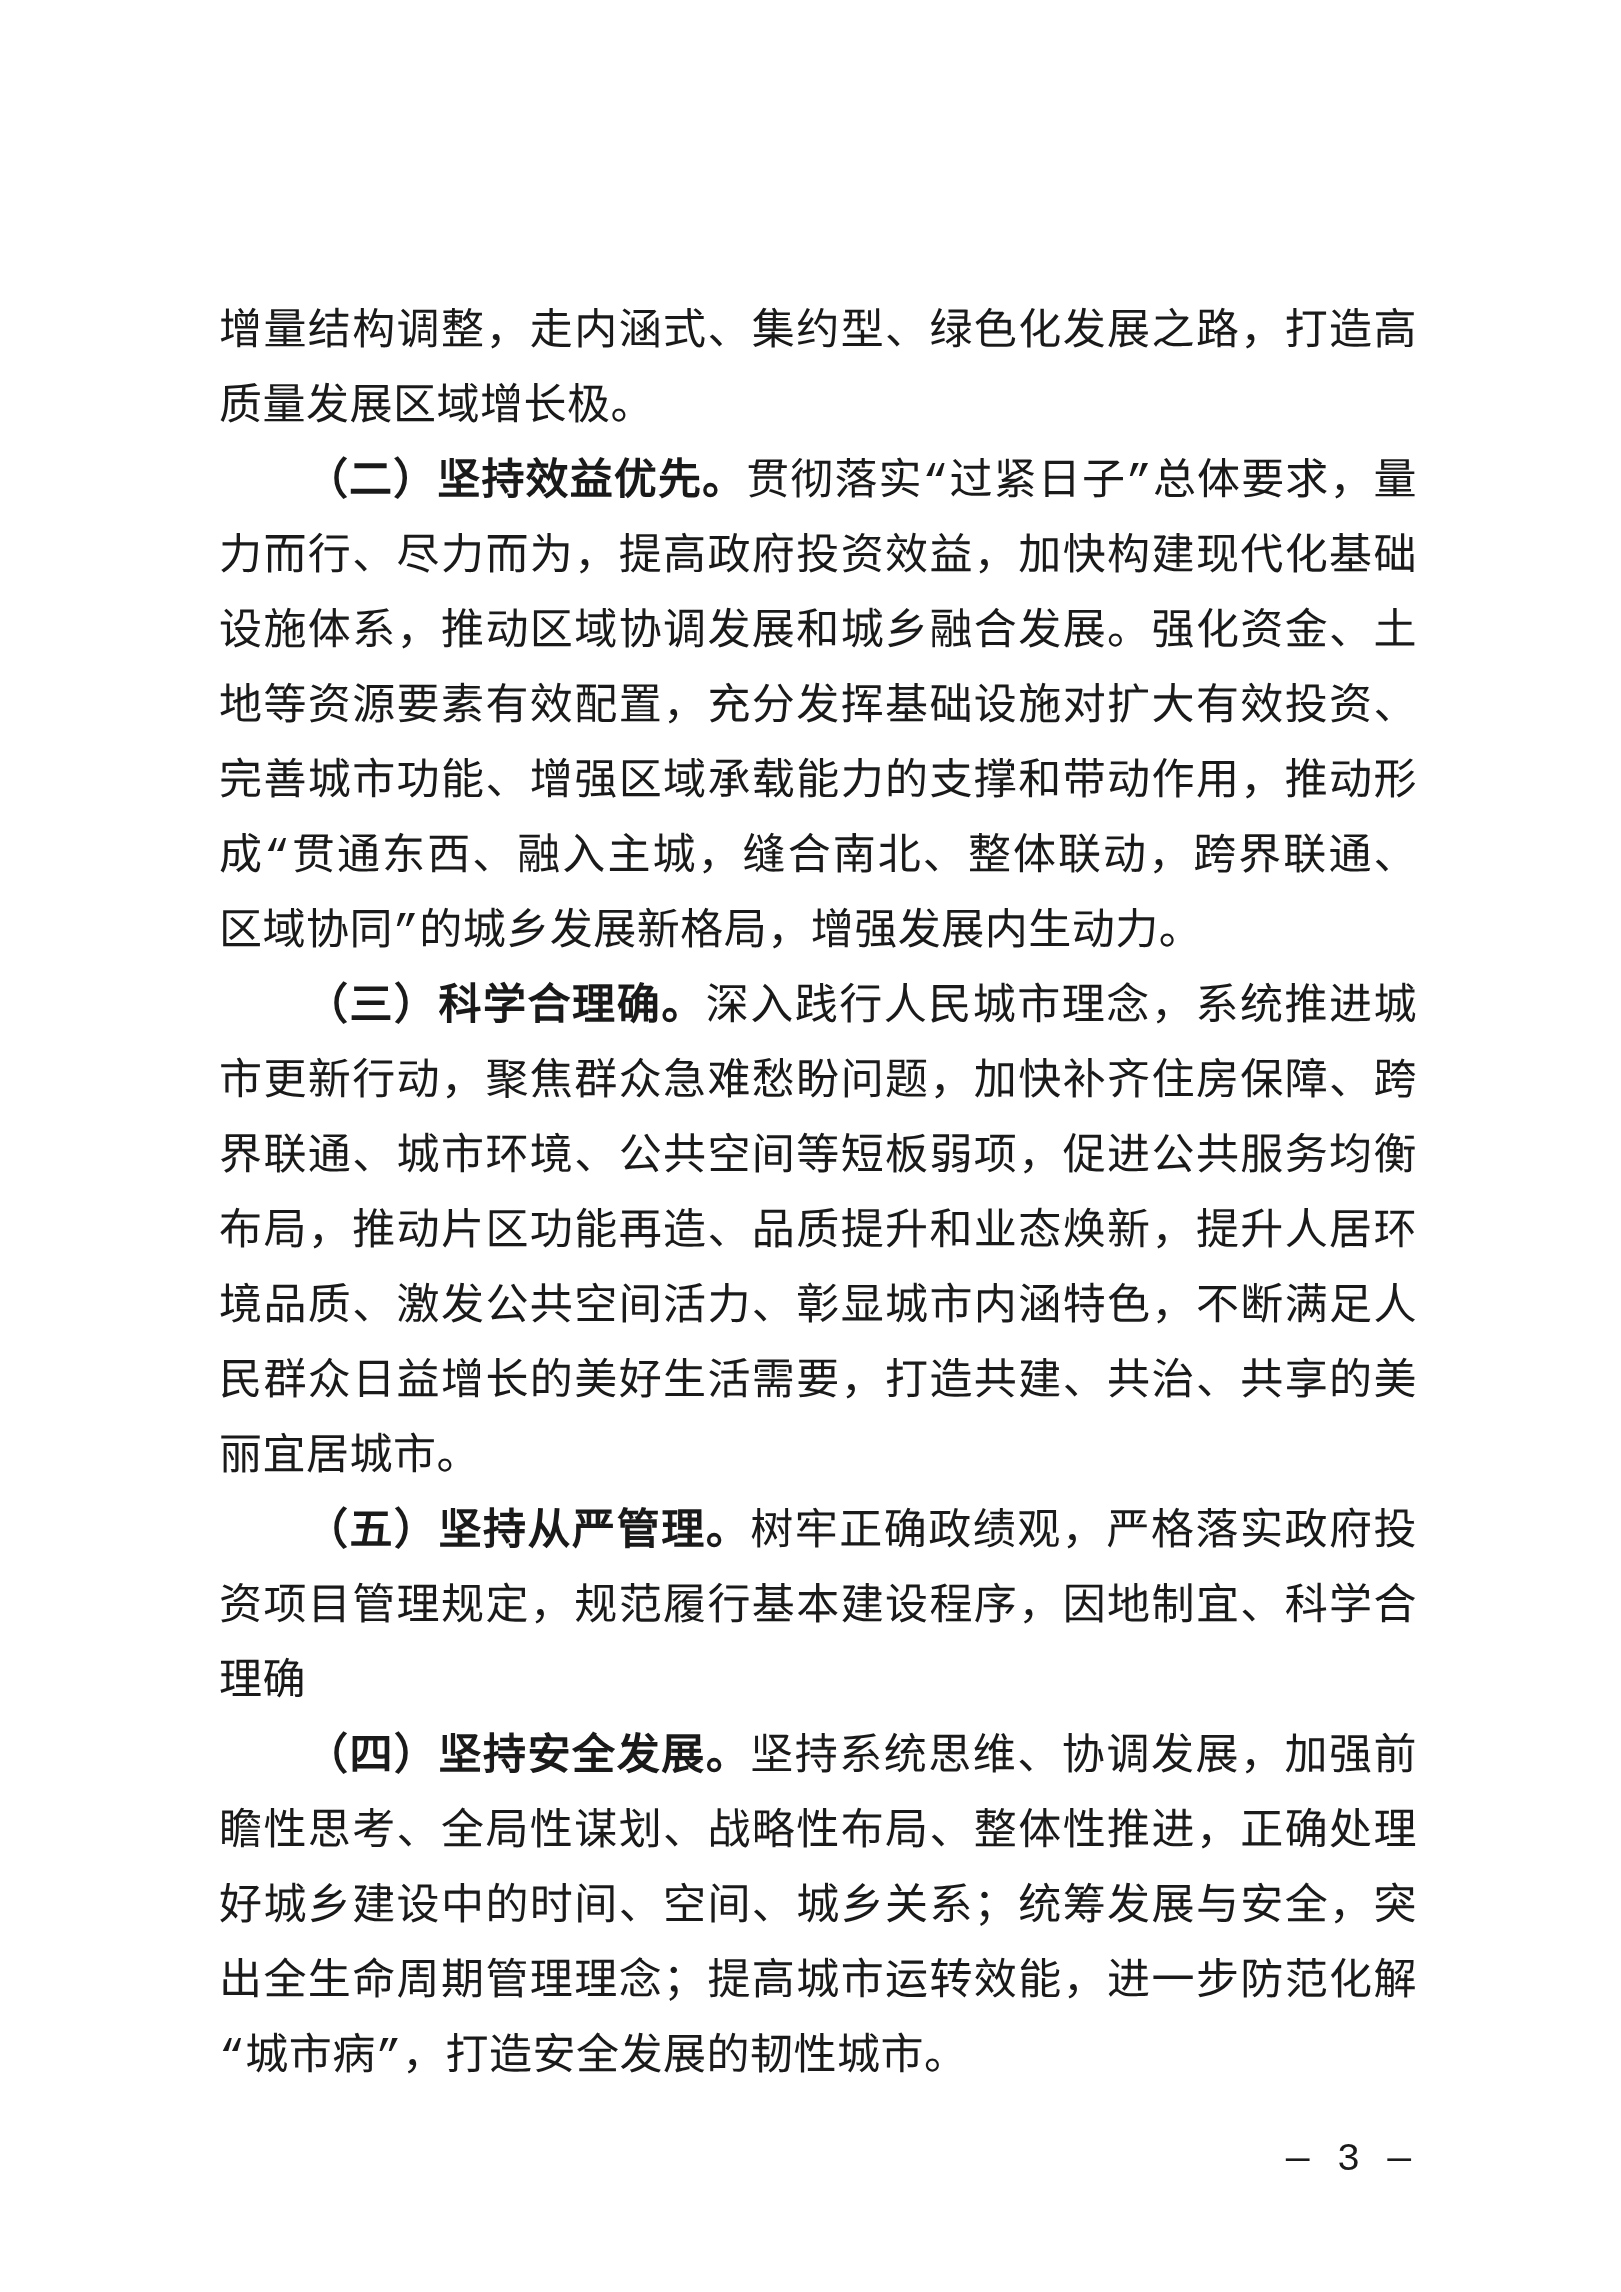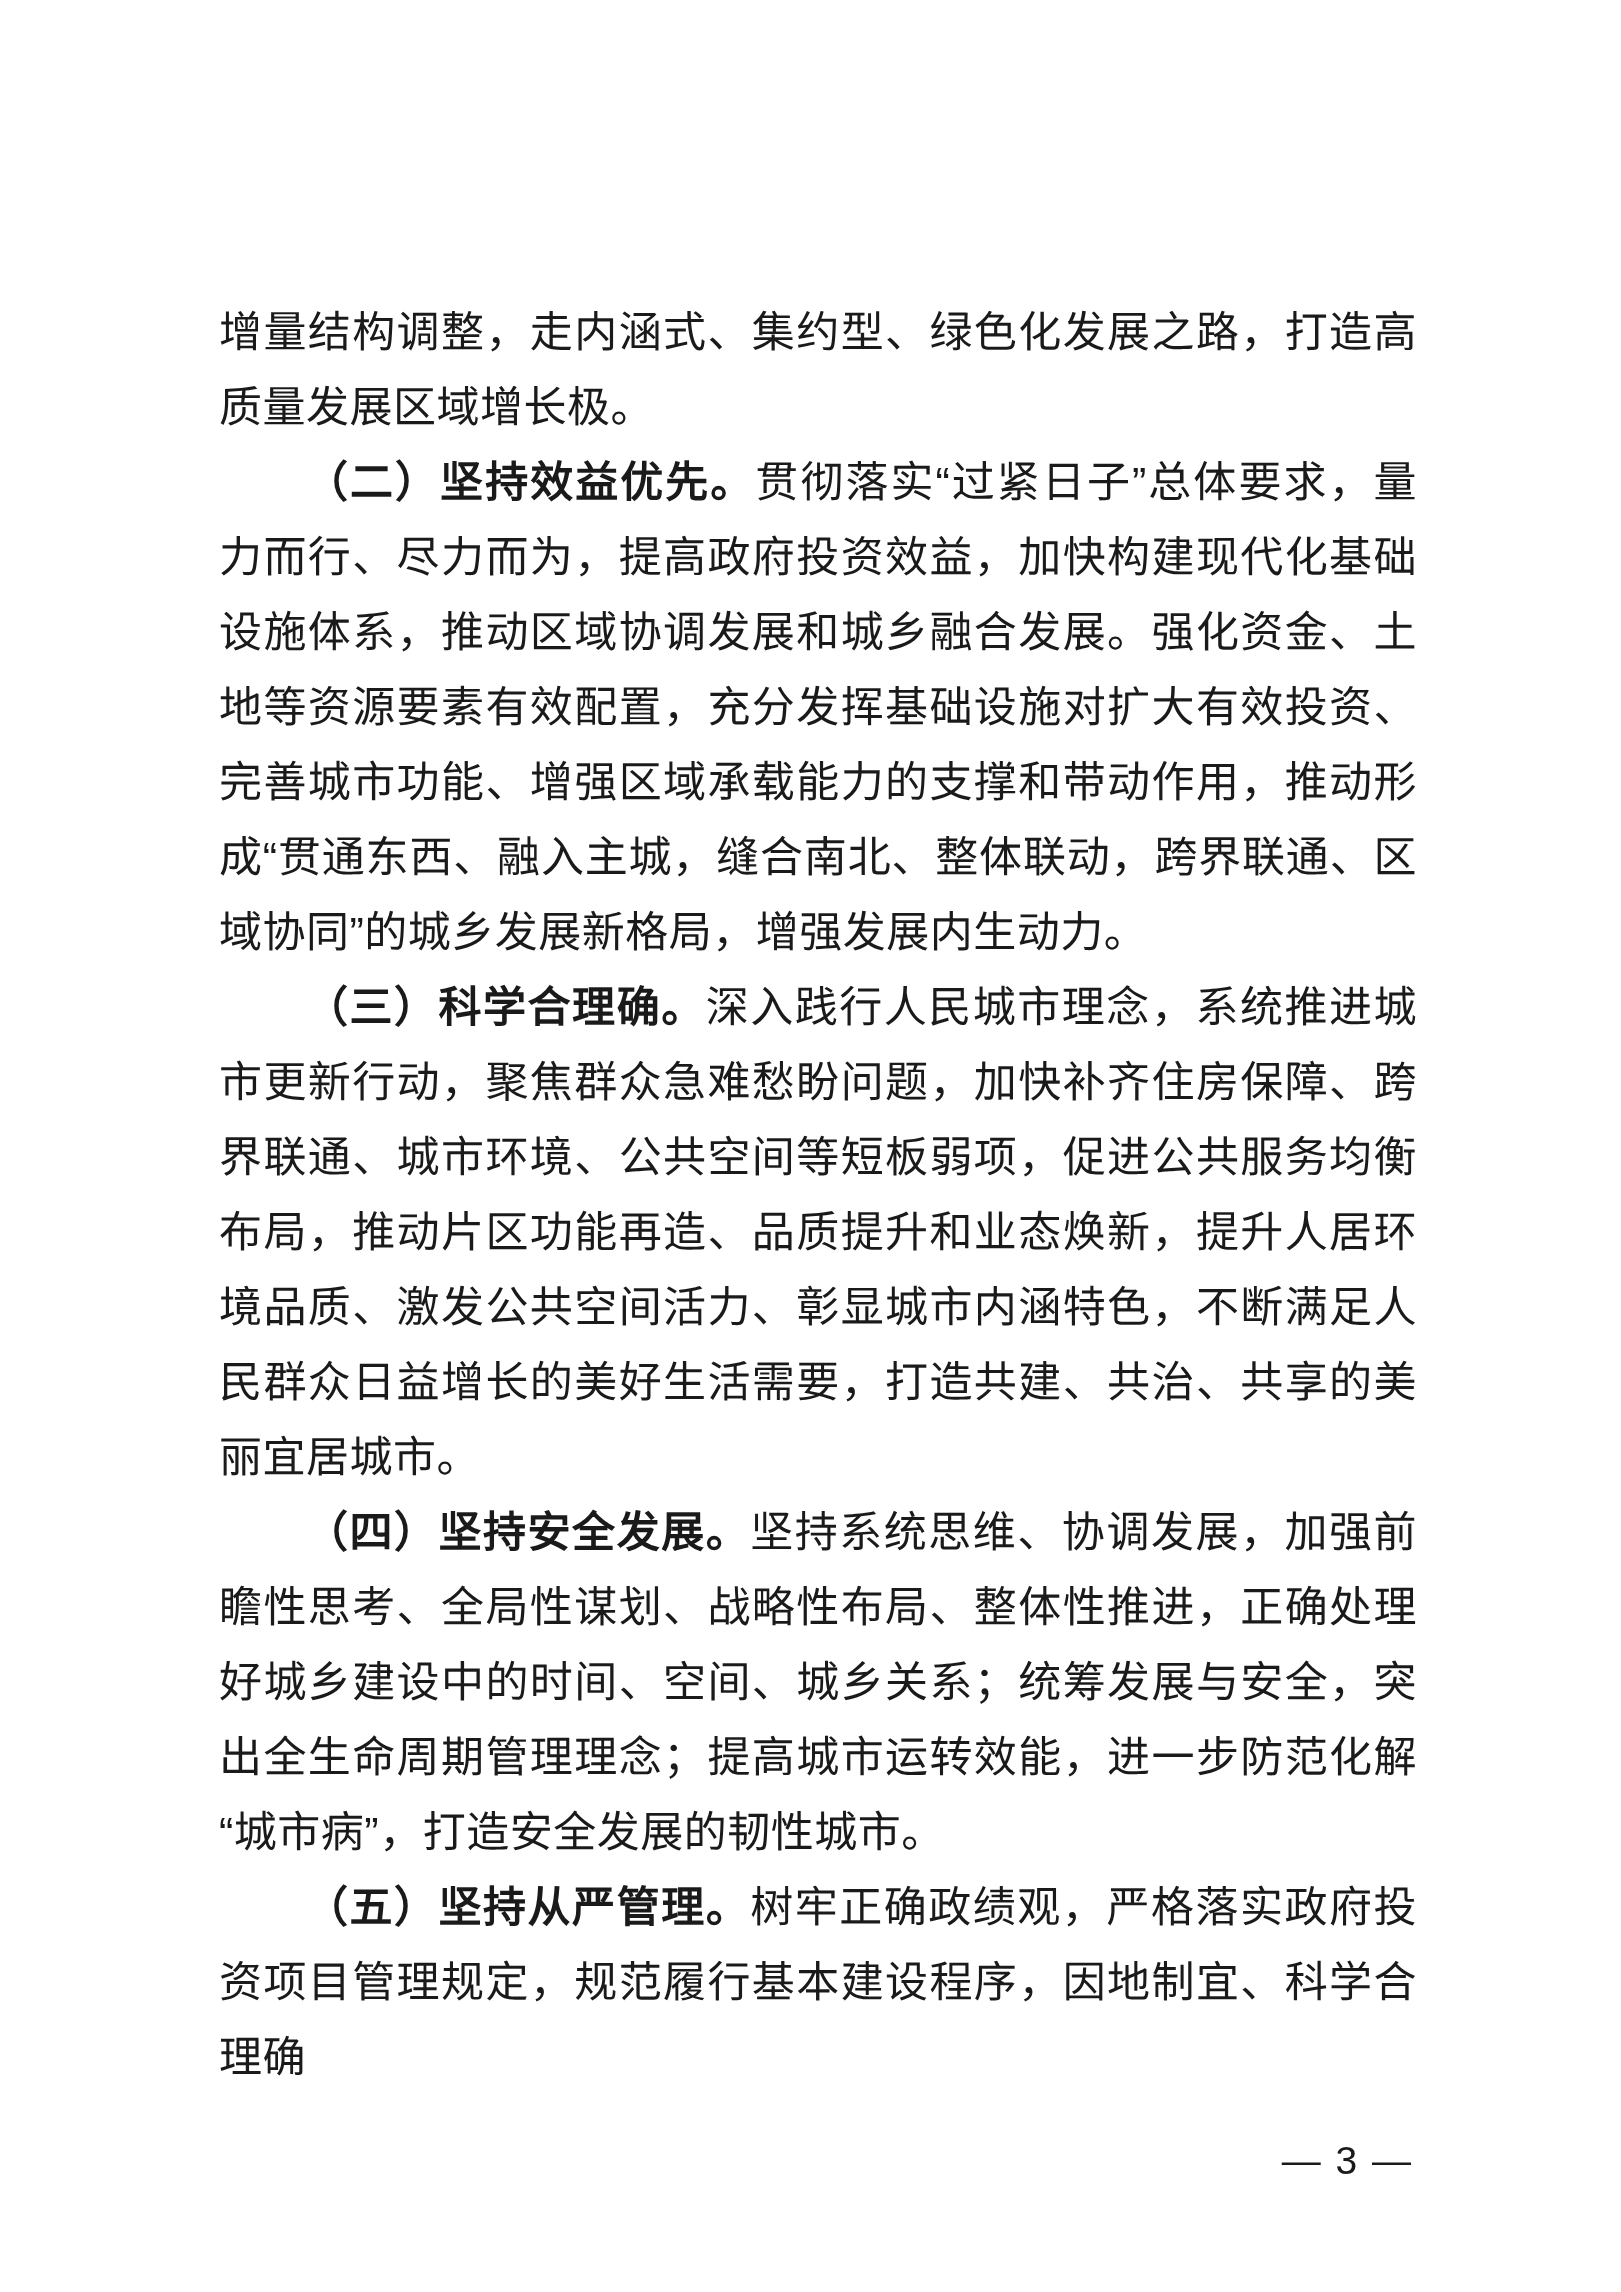--- a/index.html
+++ b/index.html
@@ -7,21 +7,21 @@
     padding: 0;
     background: #e8e8e8;
   }
   .page {
     position: relative;
     width: 1621px;
     height: 2293px;
     margin: 0 auto;
     background: #ffffff;
     overflow: hidden;
-    font-family: Liberation Sans, sans-serif;
+    font-family: Liberation Mono, monospace;
   }
   .text-block {
     position: absolute;
     left: 219px;
     top: 295px;
     width: 1198px;
     font-size: 43px;
     line-height: 75px;
     color: #1a1a1a;
     text-align: justify;
@@ -56,23 +56,23 @@
 <div class="page">
 
   <main class="text-block">
 
     <p class="para no-indent"><span>增量结构调整，走内涵式、集约型、绿色化发展之路，打造高质量发展区域增长极。</span></p>
 
     <p class="para"><strong class="lead">（二）坚持效益优先。</strong><span>贯彻落实“过紧日子”总体要求，量力而行、尽力而为，提高政府投资效益，加快构建现代化基础设施体系，推动区域协调发展和城乡融合发展。强化资金、土地等资源要素有效配置，充分发挥基础设施对扩大有效投资、完善城市功能、增强区域承载能力的支撑和带动作用，推动形成“贯通东西、融入主城，缝合南北、整体联动，跨界联通、区域协同”的城乡发展新格局，增强发展内生动力。</span></p>
 
     <p class="para"><strong class="lead">（三）科学合理确。</strong><span>深入践行人民城市理念，系统推进城市更新行动，聚焦群众急难愁盼问题，加快补齐住房保障、跨界联通、城市环境、公共空间等短板弱项，促进公共服务均衡布局，推动片区功能再造、品质提升和业态焕新，提升人居环境品质、激发公共空间活力、彰显城市内涵特色，不断满足人民群众日益增长的美好生活需要，打造共建、共治、共享的美丽宜居城市。</span></p>
 
+    <p class="para"><strong class="lead">（五）坚持从严管理。</strong><span>树牢正确政绩观，严格落实政府投资项目管理规定，规范履行基本建设程序，因地制宜、科学合理确</span></p>
+
     <p class="para"><strong class="lead">（四）坚持安全发展。</strong><span>坚持系统思维、协调发展，加强前瞻性思考、全局性谋划、战略性布局、整体性推进，正确处理好城乡建设中的时间、空间、城乡关系；统筹发展与安全，突出全生命周期管理理念；提高城市运转效能，进一步防范化解“城市病”，打造安全发展的韧性城市。</span></p>
-
-    <p class="para"><strong class="lead">（五）坚持从严管理。</strong><span>树牢正确政绩观，严格落实政府投资项目管理规定，规范履行基本建设程序，因地制宜、科学合理确</span></p>
 
   </main>
 
   <footer class="page-footer">
     <span>— 3 —</span>
   </footer>
 
 </div>
 
 

